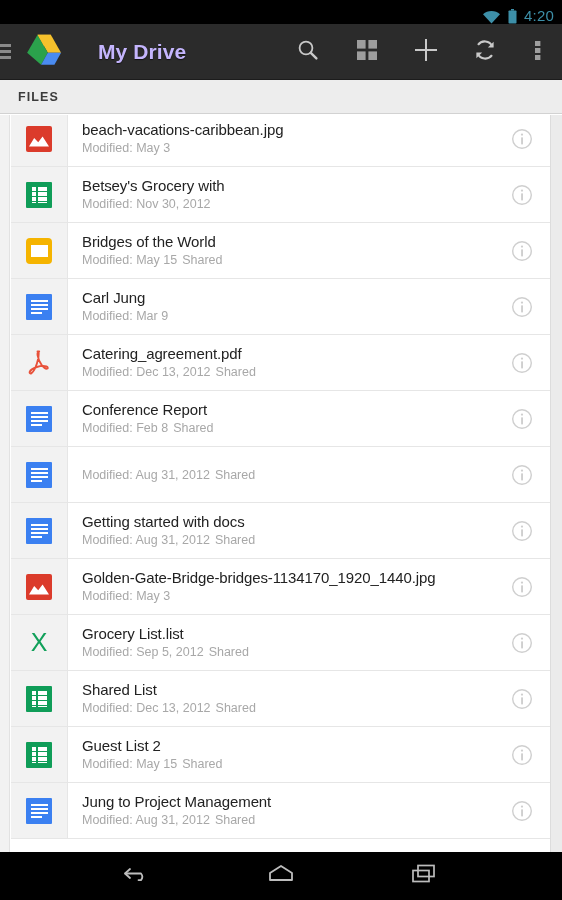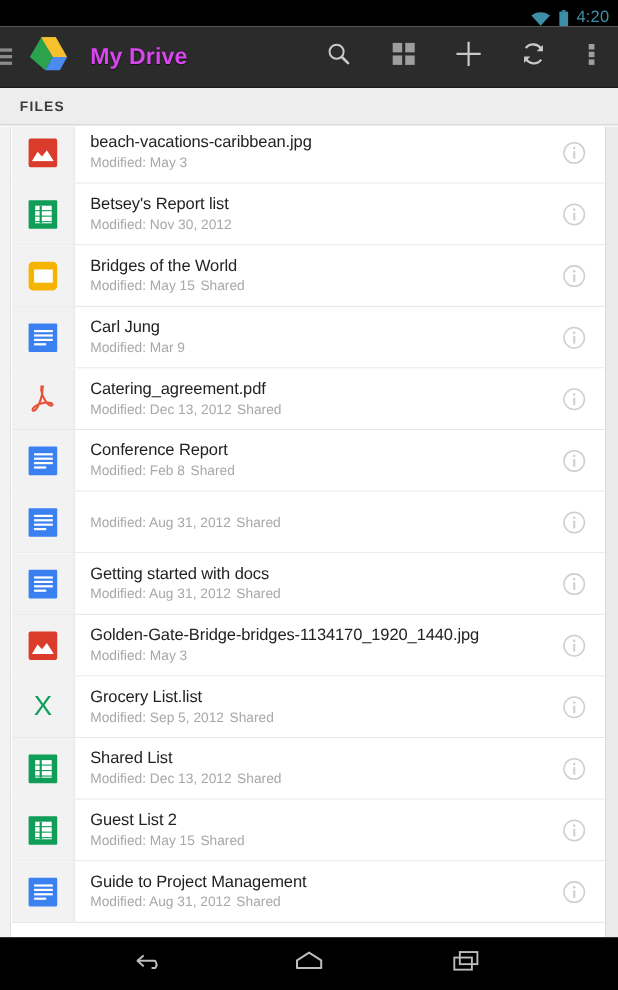--- a/index.html
+++ b/index.html
@@ -32,22 +32,22 @@
   }
   .drawer-handle {
     width:16px; height:56px; display:flex; flex-direction:column;
     justify-content:center; align-items:flex-start; gap:3px; padding-left:0px;
   }
   .drawer-handle span {
     display:block; width:11px; height:3px; background:#8a8a8a;
   }
   .drive-logo { width:44px; height:36px; margin-left:6px; }
   .ab-title {
-    color:#d946ef; font-size:21px; font-weight:bold;
-    margin-left:16px; letter-spacing:0.1px;
+    color:#c4b5fd; font-size:21px; font-weight:bold;
+    margin-left:32px; letter-spacing:0.1px;
     text-shadow:0 1px 1px rgba(0,0,0,.6);
   }
   .ab-spacer { flex:1 1 auto; }
   .ab-btn {
     width:59px; height:56px; display:flex; align-items:center;
     justify-content:center; cursor:pointer;
   }
   .ab-btn.narrow { width:48px; }
 
   
@@ -274,21 +274,21 @@
             </span>
           </div>
         </div>
         <div class="row">
           <div class="icon-cell">
             <div class="ft ft-sheet">
               <div class="grid"></div>
             </div>
           </div>
           <div class="text-cell">
-            <div class="fname">Betsey's Report list</div>
+            <div class="fname">Betsey's Grocery with</div>
             <div class="fmeta"><span>Modified: Nov 30, 2012</span><span class="shared"></span></div>
           </div>
           <div class="info-cell">
             <span>
               <svg class="info-ico" width="22" height="22" viewBox="0 0 22 22">
                 <circle cx="11" cy="11" r="9.3" fill="none" stroke="#cfcfcf" stroke-width="1.4"></circle>
                 <circle cx="11" cy="6.6" r="1.15" fill="#cfcfcf"></circle>
                 <rect x="10.1" y="9.3" width="1.9" height="7.1" rx="0.6" fill="#cfcfcf"></rect>
               </svg>
             </span>
@@ -516,21 +516,21 @@
             <div class="ft ft-doc">
               <div class="lines">
                 <i style="top:1px;width:17px"></i>
                 <i style="top:5px;width:17px"></i>
                 <i style="top:9px;width:17px"></i>
                 <i style="top:13px;width:11px"></i>
               </div>
             </div>
           </div>
           <div class="text-cell">
-            <div class="fname">Guide to Project Management</div>
+            <div class="fname">Jung to Project Management</div>
             <div class="fmeta"><span>Modified: Aug 31, 2012</span><span class="shared">Shared</span></div>
           </div>
           <div class="info-cell">
             <span>
               <svg class="info-ico" width="22" height="22" viewBox="0 0 22 22">
                 <circle cx="11" cy="11" r="9.3" fill="none" stroke="#cfcfcf" stroke-width="1.4"></circle>
                 <circle cx="11" cy="6.6" r="1.15" fill="#cfcfcf"></circle>
                 <rect x="10.1" y="9.3" width="1.9" height="7.1" rx="0.6" fill="#cfcfcf"></rect>
               </svg>
             </span>

